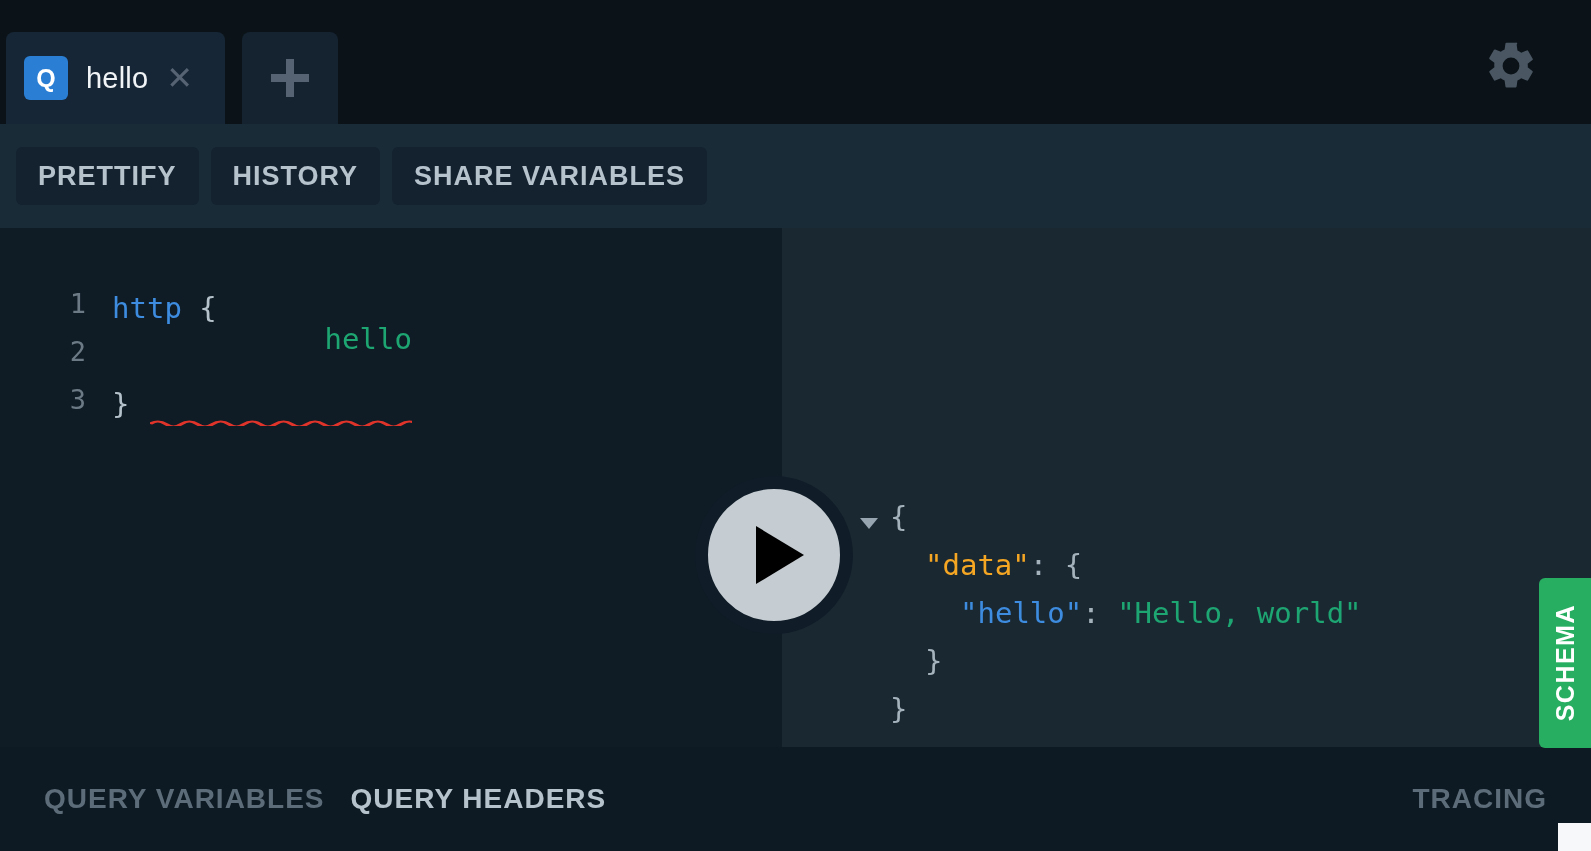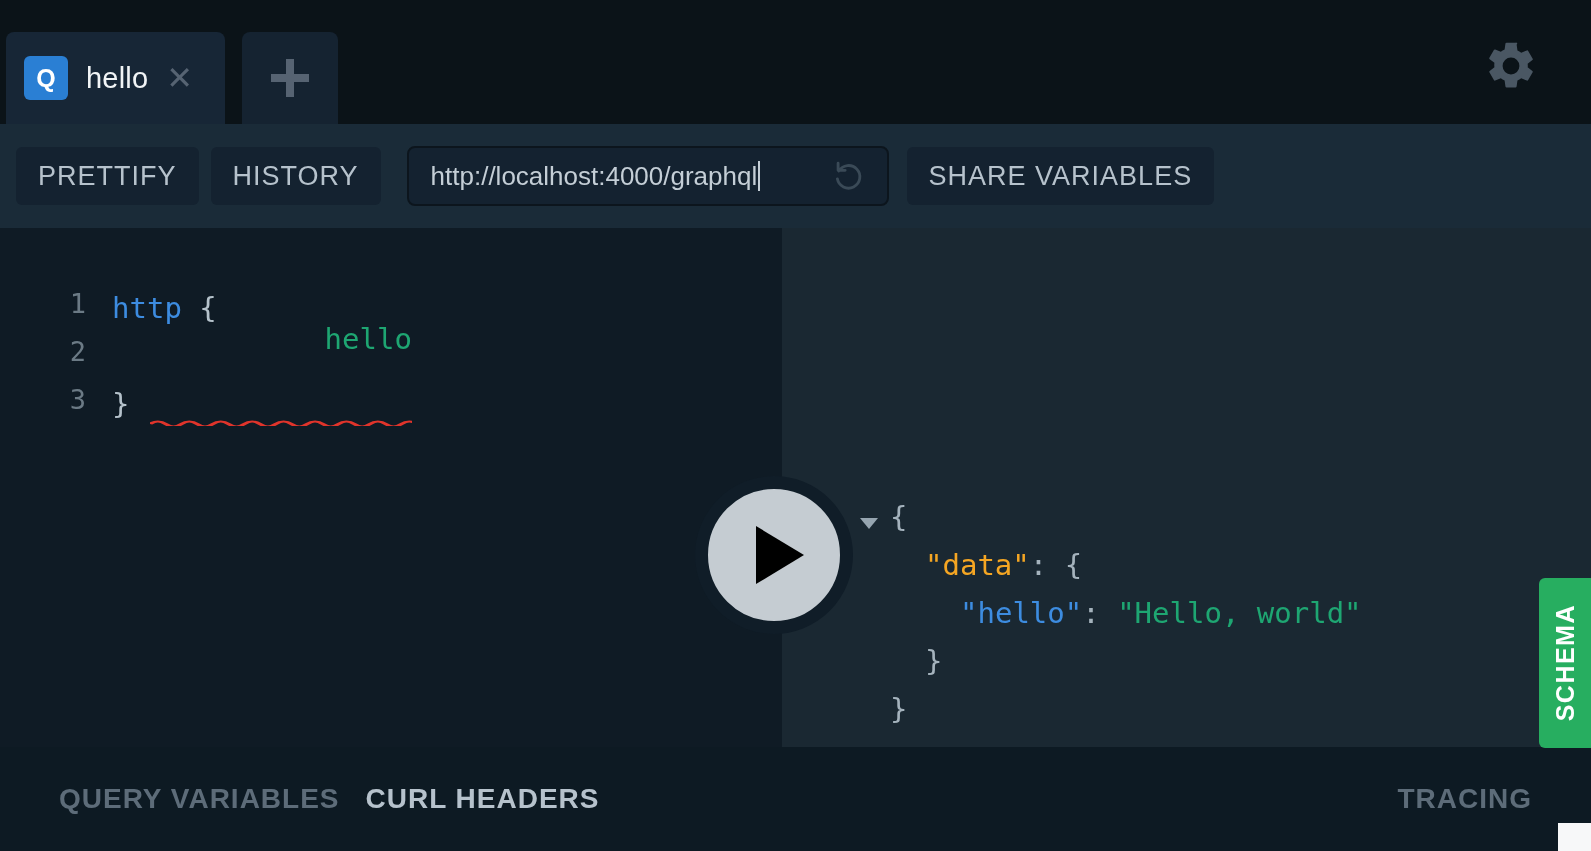--- a/index.html
+++ b/index.html
@@ -99,21 +99,21 @@
   }
   .tb-btn {
     background: #142230;
     border: none;
     border-radius: 6px;
     height: 58px;
     padding: 0 22px;
     color: #b6c2cc;
     font-family: "Liberation Sans", sans-serif;
     font-size: 27px;
-    font-weight: normal;
+    font-weight: bold;
     letter-spacing: 1px;
     cursor: pointer;
   }
   .url-box {
     position: relative;
     height: 60px;
     flex: 0 0 auto;
     width: 482px;
     background: #142230;
     border: 2px solid #0c151d;
@@ -258,21 +258,21 @@
   }
 
   
   .bottombar {
     position: absolute;
     left: 0; top: 747px;
     width: 1591px; height: 104px;
     background: #0d1a23;
     display: flex;
     align-items: center;
-    padding: 0 59px;
+    padding: 0 44px;
   }
   .bb-tab {
     font-size: 28px;
     font-weight: bold;
     letter-spacing: 1px;
     cursor: pointer;
     margin-right: 26px;
   }
   .bb-inactive { color: #5d6c79; }
   .bb-active   { color: #b6c2cc; }
@@ -315,29 +315,20 @@
       <svg viewBox="0 0 24 24" width="56" height="56">
         <path fill="#4a5763" d="M19.14 12.94a7.07 7.07 0 0 0 .06-.94 7.07 7.07 0 0 0-.06-.94l2.03-1.58a.49.49 0 0 0 .12-.61l-1.92-3.32a.49.49 0 0 0-.59-.22l-2.39.96a7.03 7.03 0 0 0-1.62-.94l-.36-2.54A.47.47 0 0 0 13.93 2h-3.84a.47.47 0 0 0-.47.4l-.36 2.54c-.59.24-1.13.56-1.62.94l-2.39-.96a.49.49 0 0 0-.59.22L2.74 8.46a.48.48 0 0 0 .12.61l2.03 1.58a7.6 7.6 0 0 0-.06.94c0 .32.02.63.06.94l-2.03 1.58a.49.49 0 0 0-.12.61l1.92 3.32c.12.22.38.3.59.22l2.39-.96c.5.38 1.03.7 1.62.94l.36 2.54c.04.23.24.4.47.4h3.84c.23 0 .43-.17.47-.4l.36-2.54c.59-.24 1.13-.56 1.62-.94l2.39.96c.22.08.47 0 .59-.22l1.92-3.32a.49.49 0 0 0-.12-.61l-2.03-1.58zM12 15.6A3.6 3.6 0 1 1 12 8.4a3.6 3.6 0 0 1 0 7.2z"></path>
       </svg>
     </div>
   </div>
 
   <div class="toolbar">
     <button class="tb-btn">PRETTIFY</button>
     <button class="tb-btn">HISTORY</button>
 
-    <div class="url-box">
-      <span class="url-text" title="Enter URL">http://localhost:4000/graphql</span>
-      <span class="url-caret"></span>
-      <span class="url-reset">
-        <svg viewBox="0 0 24 24" width="34" height="34">
-          <path fill="none" stroke="#3a4a57" stroke-width="2" stroke-linecap="round" d="M5 8 L5 3 M5 8 L10 8 M5.5 8.5 A8 8 0 1 1 4.5 14"></path>
-        </svg>
-      </span>
-    </div>
 
     <button class="tb-btn">SHARE VARIABLES</button>
   </div>
 
   <div class="main">
 
     <div class="pane-query">
       <div class="ln" style="left:38px; top:60px;">1</div>
       <div class="ln" style="left:38px; top:108px;">2</div>
       <div class="ln" style="left:38px; top:156px;">3</div>
@@ -388,18 +379,18 @@
       <div class="play-tri"></div>
     </div>
 
     <div class="schema-tab">
       <span>SCHEMA</span>
     </div>
   </div>
 
   <div class="bottombar">
     <div class="bb-tab bb-inactive">QUERY VARIABLES</div>
-    <div class="bb-tab bb-active">CURL HEADERS</div>
+    <div class="bb-tab bb-active">QUERY HEADERS</div>
     <div class="bb-right">TRACING</div>
   </div>
 
   <div class="resize-handle"></div>
 </div>
 
 </body></html>

